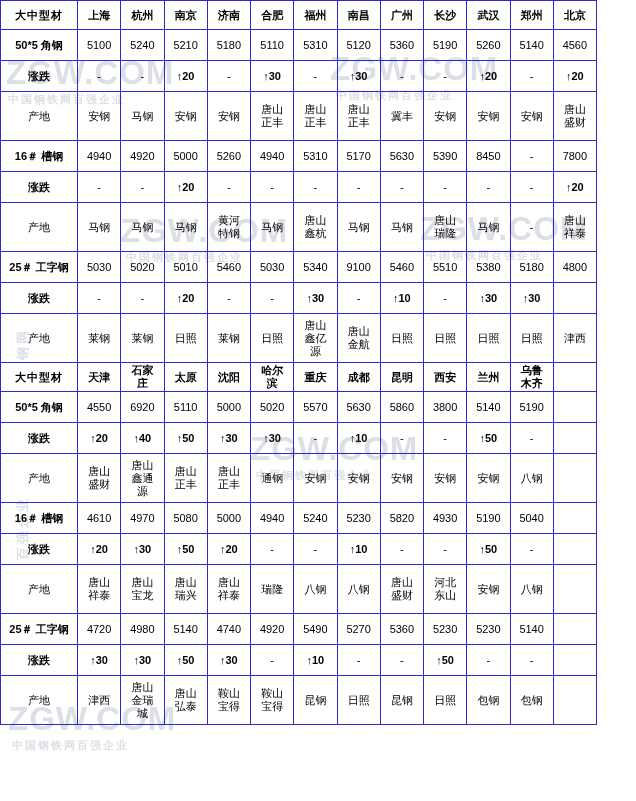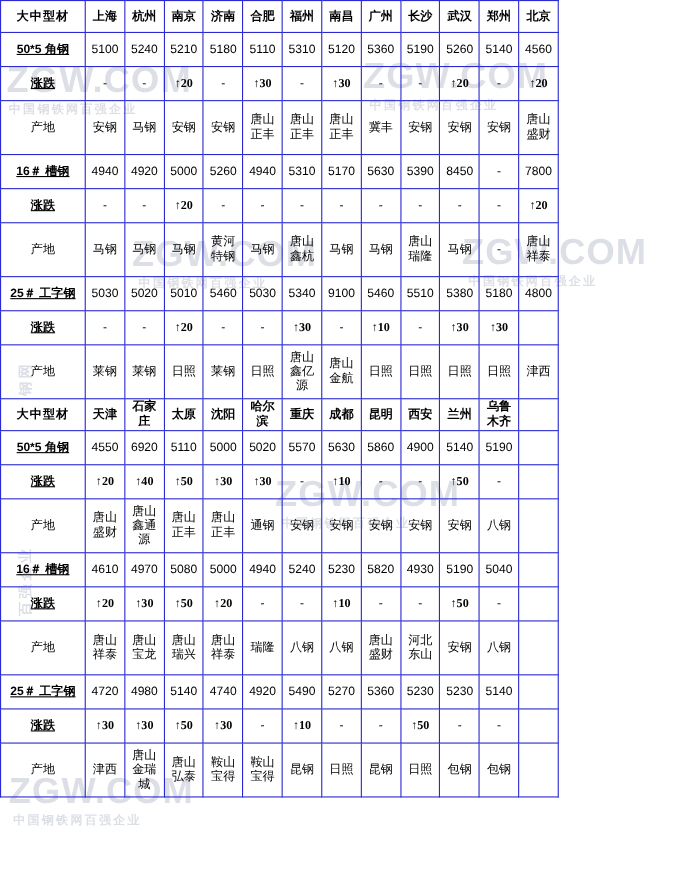--- a/index.html
+++ b/index.html
@@ -14,21 +14,21 @@
     position: relative;
     overflow: hidden;
   }
   #wrap {
     position: relative;
     width: 636px;
     height: 801px;
   }
   table.grid {
     border-collapse: collapse;
-    width: 508px;
+    width: 597px;
     table-layout: fixed;
     position: relative;
     z-index: 2;
   }
   table.grid td {
     border: 1px solid #2a2ad0;
     text-align: center;
     vertical-align: middle;
     font-size: 11px;
     color: #000000;
@@ -44,31 +44,29 @@
   }
   td.city {
     color: #1a4fd6;
     font-weight: bold;
     font-size: 12px;
   }
   td.rowlabel {
     font-weight: bold;
     font-size: 12px;
     color: #000000;
-    text-decoration: underline;
   }
   td.rowlabel-plain {
     font-size: 12px;
     color: #000000;
   }
   td.up {
     color: #ff0000;
     font-weight: bold;
     font-size: 11px;
-    font-family: Liberation Serif, serif;
   }
   td.dash {
     color: #000000;
     font-size: 11px;
   }
   .first-col { width: 76px; }
   .wm {
     position: absolute;
     z-index: 1;
     color: rgba(140,150,170,0.30);
@@ -282,21 +280,21 @@
         <tr>
           <td class="rowlabel first-col" style="height: 28px;">50*5 角钢</td>
           <td>4550</td>
           <td>6920</td>
           <td>5110</td>
           <td>5000</td>
           <td>5020</td>
           <td>5570</td>
           <td>5630</td>
           <td>5860</td>
-          <td>4900</td>
+          <td>3800</td>
           <td>5140</td>
           <td>5190</td>
           <td></td>
         </tr>
         <tr>
           <td class="rowlabel first-col" style="height: 28px;">涨跌</td>
           <td class="up">↑20</td>
           <td class="up">↑40</td>
           <td class="up">↑50</td>
           <td class="up">↑30</td>

